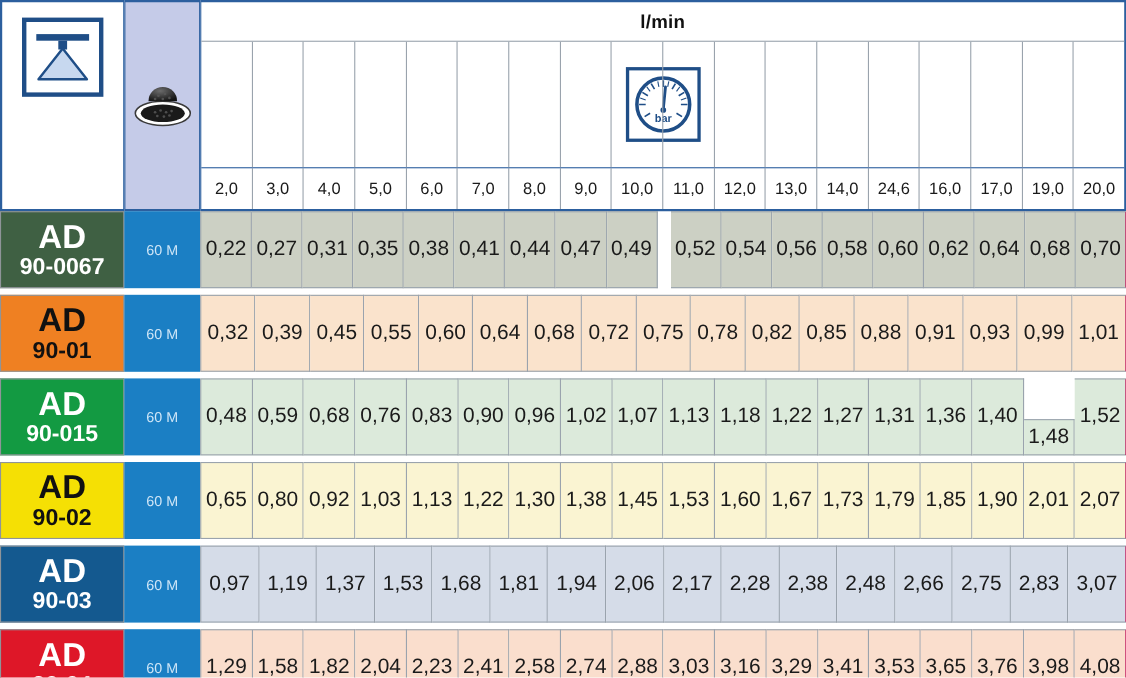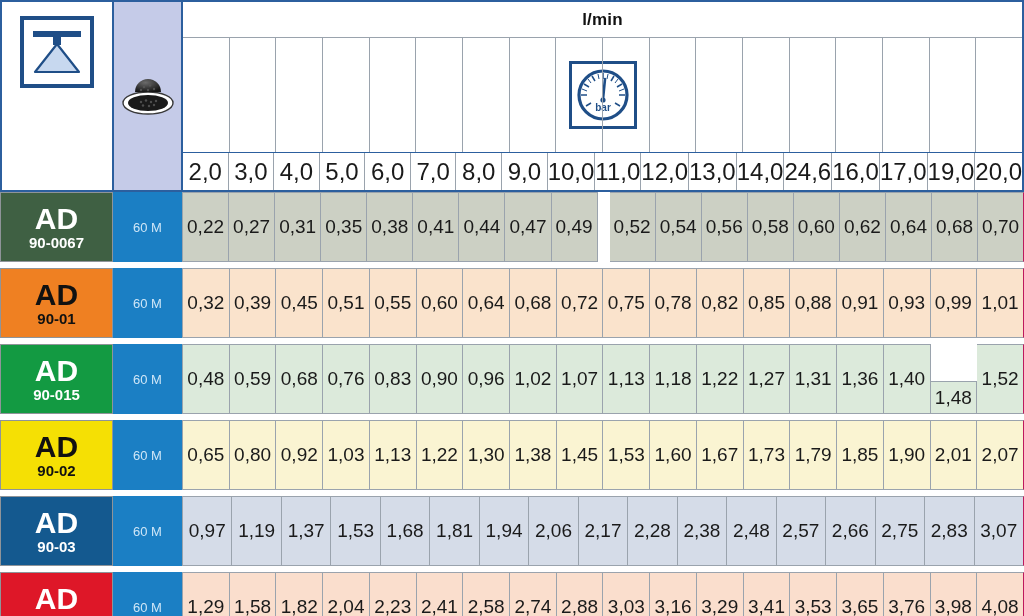--- a/index.html
+++ b/index.html
@@ -75,21 +75,21 @@
   .hdr-ticks {
     flex: 1;
     display: flex;
     align-items: center;
   }
   .hdr-ticks .tick-cell {
     flex: 1 1 0;
     height: 100%;
     display: flex; align-items: center; justify-content: center;
     border-right: 1px solid #9aa3ad;
-    font-size: 24px;
+    font-size: 15px;
     color: #1a1a1a;
   }
   .hdr-ticks .tick-cell:last-child { border-right: none; }
 
   
   .colguides {
     position: absolute; left: 0; top: 0; right: 0; bottom: 0;
     display: flex; pointer-events: none;
   }
   .colguides > div {
@@ -111,21 +111,21 @@
   .row-spacer { height: 6px; background: #ffffff; }
 
   .name-cell {
     width: 113px;
     display: flex; flex-direction: column;
     align-items: center; justify-content: center;
     border: 1px solid #8f9499;
     line-height: 1.02;
   }
   .name-top { font-size: 30px; font-weight: bold; }
-  .name-bot { font-size: 15px; font-weight: bold; }
+  .name-bot { font-size: 21px; font-weight: bold; }
 
   .mesh-cell {
     width: 69px;
     background: #1b7fc4;
     display: flex; align-items: center; justify-content: center;
     color: #cfe6f7;
     font-size: 13px;
   }
 
   .data-cells {
@@ -303,21 +303,20 @@
       <div class="row">
         <div class="name-cell" style="background: rgb(239, 128, 34); color: rgb(17, 17, 17);">
           <div class="name-top">AD</div>
           <div class="name-bot">90-01</div>
         </div>
         <div class="mesh-cell">60 M</div>
         <div class="data-cells">
           <div class="data-cell" style="background: rgb(250, 227, 204);">0,32</div>
           <div class="data-cell" style="background: rgb(250, 227, 204);">0,39</div>
           <div class="data-cell" style="background: rgb(250, 227, 204);">0,45</div>
-          <div class="data-cell" style="background: rgb(250, 227, 204);">0,51</div>
           <div class="data-cell" style="background: rgb(250, 227, 204);">0,55</div>
           <div class="data-cell" style="background: rgb(250, 227, 204);">0,60</div>
           <div class="data-cell" style="background: rgb(250, 227, 204);">0,64</div>
           <div class="data-cell" style="background: rgb(250, 227, 204);">0,68</div>
           <div class="data-cell" style="background: rgb(250, 227, 204);">0,72</div>
           <div class="data-cell" style="background: rgb(250, 227, 204);">0,75</div>
           <div class="data-cell" style="background: rgb(250, 227, 204);">0,78</div>
           <div class="data-cell" style="background: rgb(250, 227, 204);">0,82</div>
           <div class="data-cell" style="background: rgb(250, 227, 204);">0,85</div>
           <div class="data-cell" style="background: rgb(250, 227, 204);">0,88</div>
@@ -396,21 +395,20 @@
           <div class="data-cell" style="background: rgb(213, 220, 232);">1,37</div>
           <div class="data-cell" style="background: rgb(213, 220, 232);">1,53</div>
           <div class="data-cell" style="background: rgb(213, 220, 232);">1,68</div>
           <div class="data-cell" style="background: rgb(213, 220, 232);">1,81</div>
           <div class="data-cell" style="background: rgb(213, 220, 232);">1,94</div>
           <div class="data-cell" style="background: rgb(213, 220, 232);">2,06</div>
           <div class="data-cell" style="background: rgb(213, 220, 232);">2,17</div>
           <div class="data-cell" style="background: rgb(213, 220, 232);">2,28</div>
           <div class="data-cell" style="background: rgb(213, 220, 232);">2,38</div>
           <div class="data-cell" style="background: rgb(213, 220, 232);">2,48</div>
-          <div class="data-cell" style="background: rgb(213, 220, 232);">2,57</div>
           <div class="data-cell" style="background: rgb(213, 220, 232);">2,66</div>
           <div class="data-cell" style="background: rgb(213, 220, 232);">2,75</div>
           <div class="data-cell" style="background: rgb(213, 220, 232);">2,83</div>
           <div class="data-cell" style="background: rgb(213, 220, 232);">3,07</div>
         </div>
       </div>
       <div class="row-spacer"></div>
       <div class="row">
         <div class="name-cell" style="background: rgb(222, 23, 40); color: rgb(255, 255, 255);">
           <div class="name-top">AD</div>

